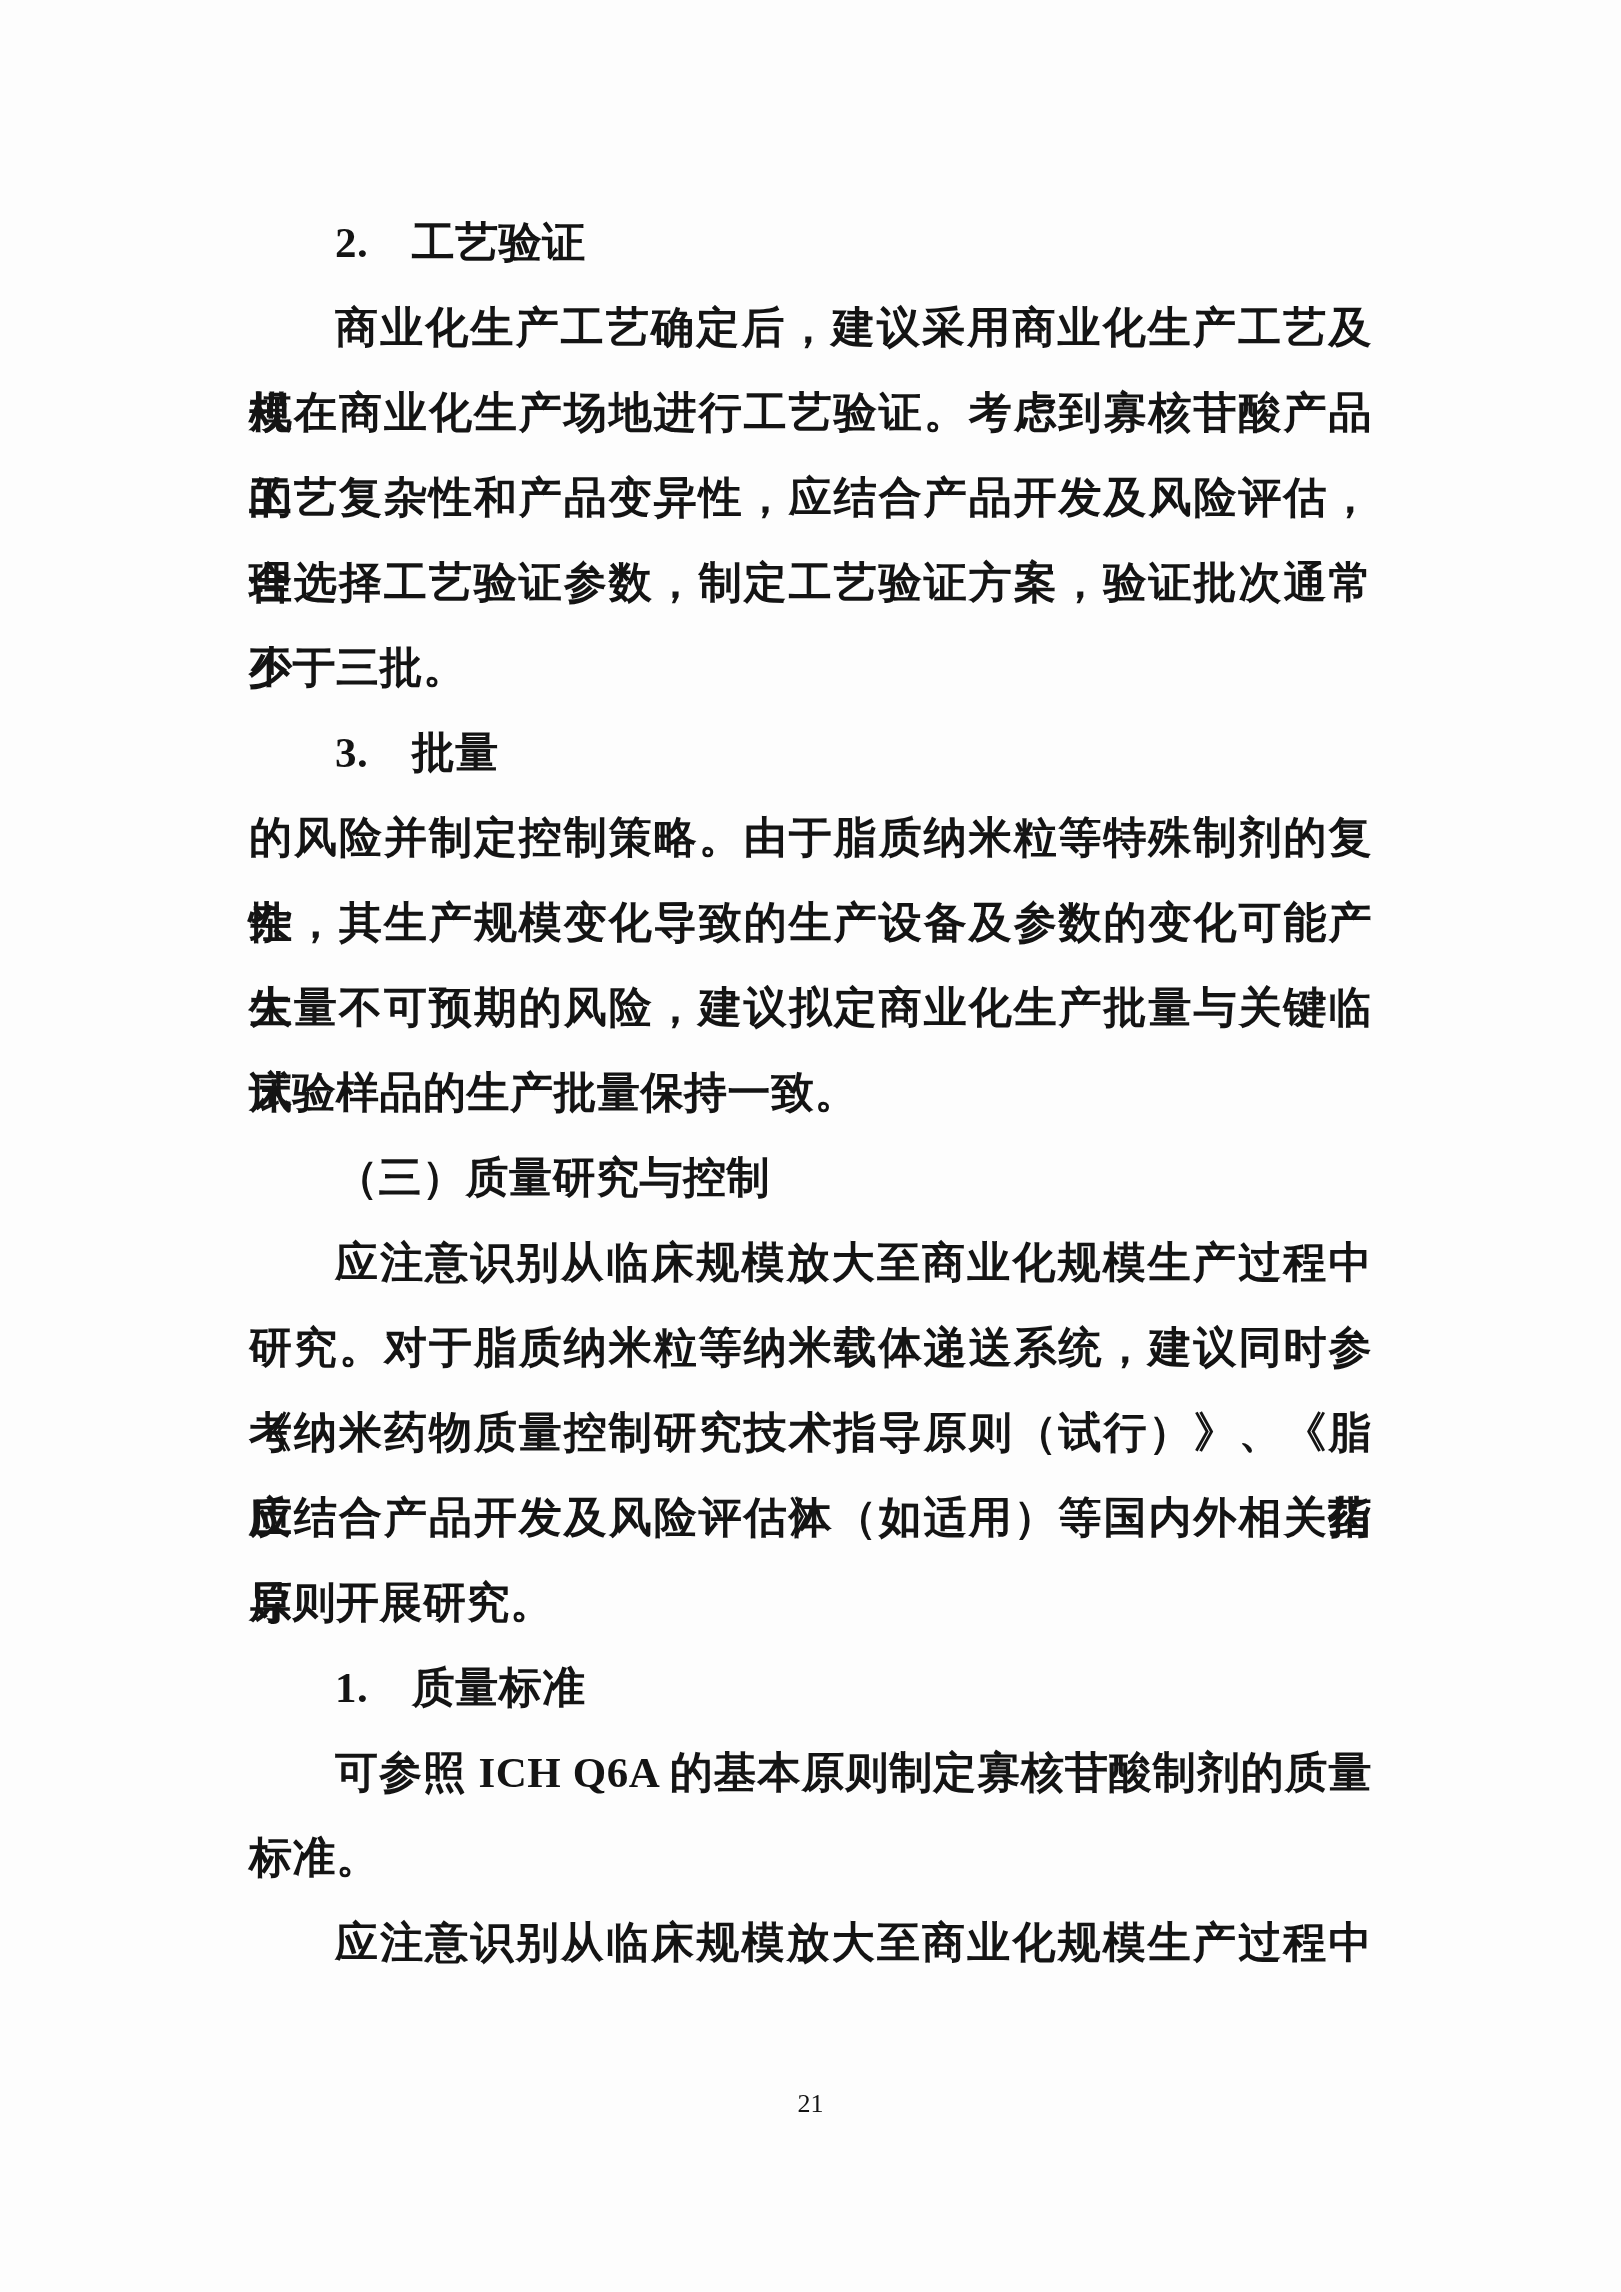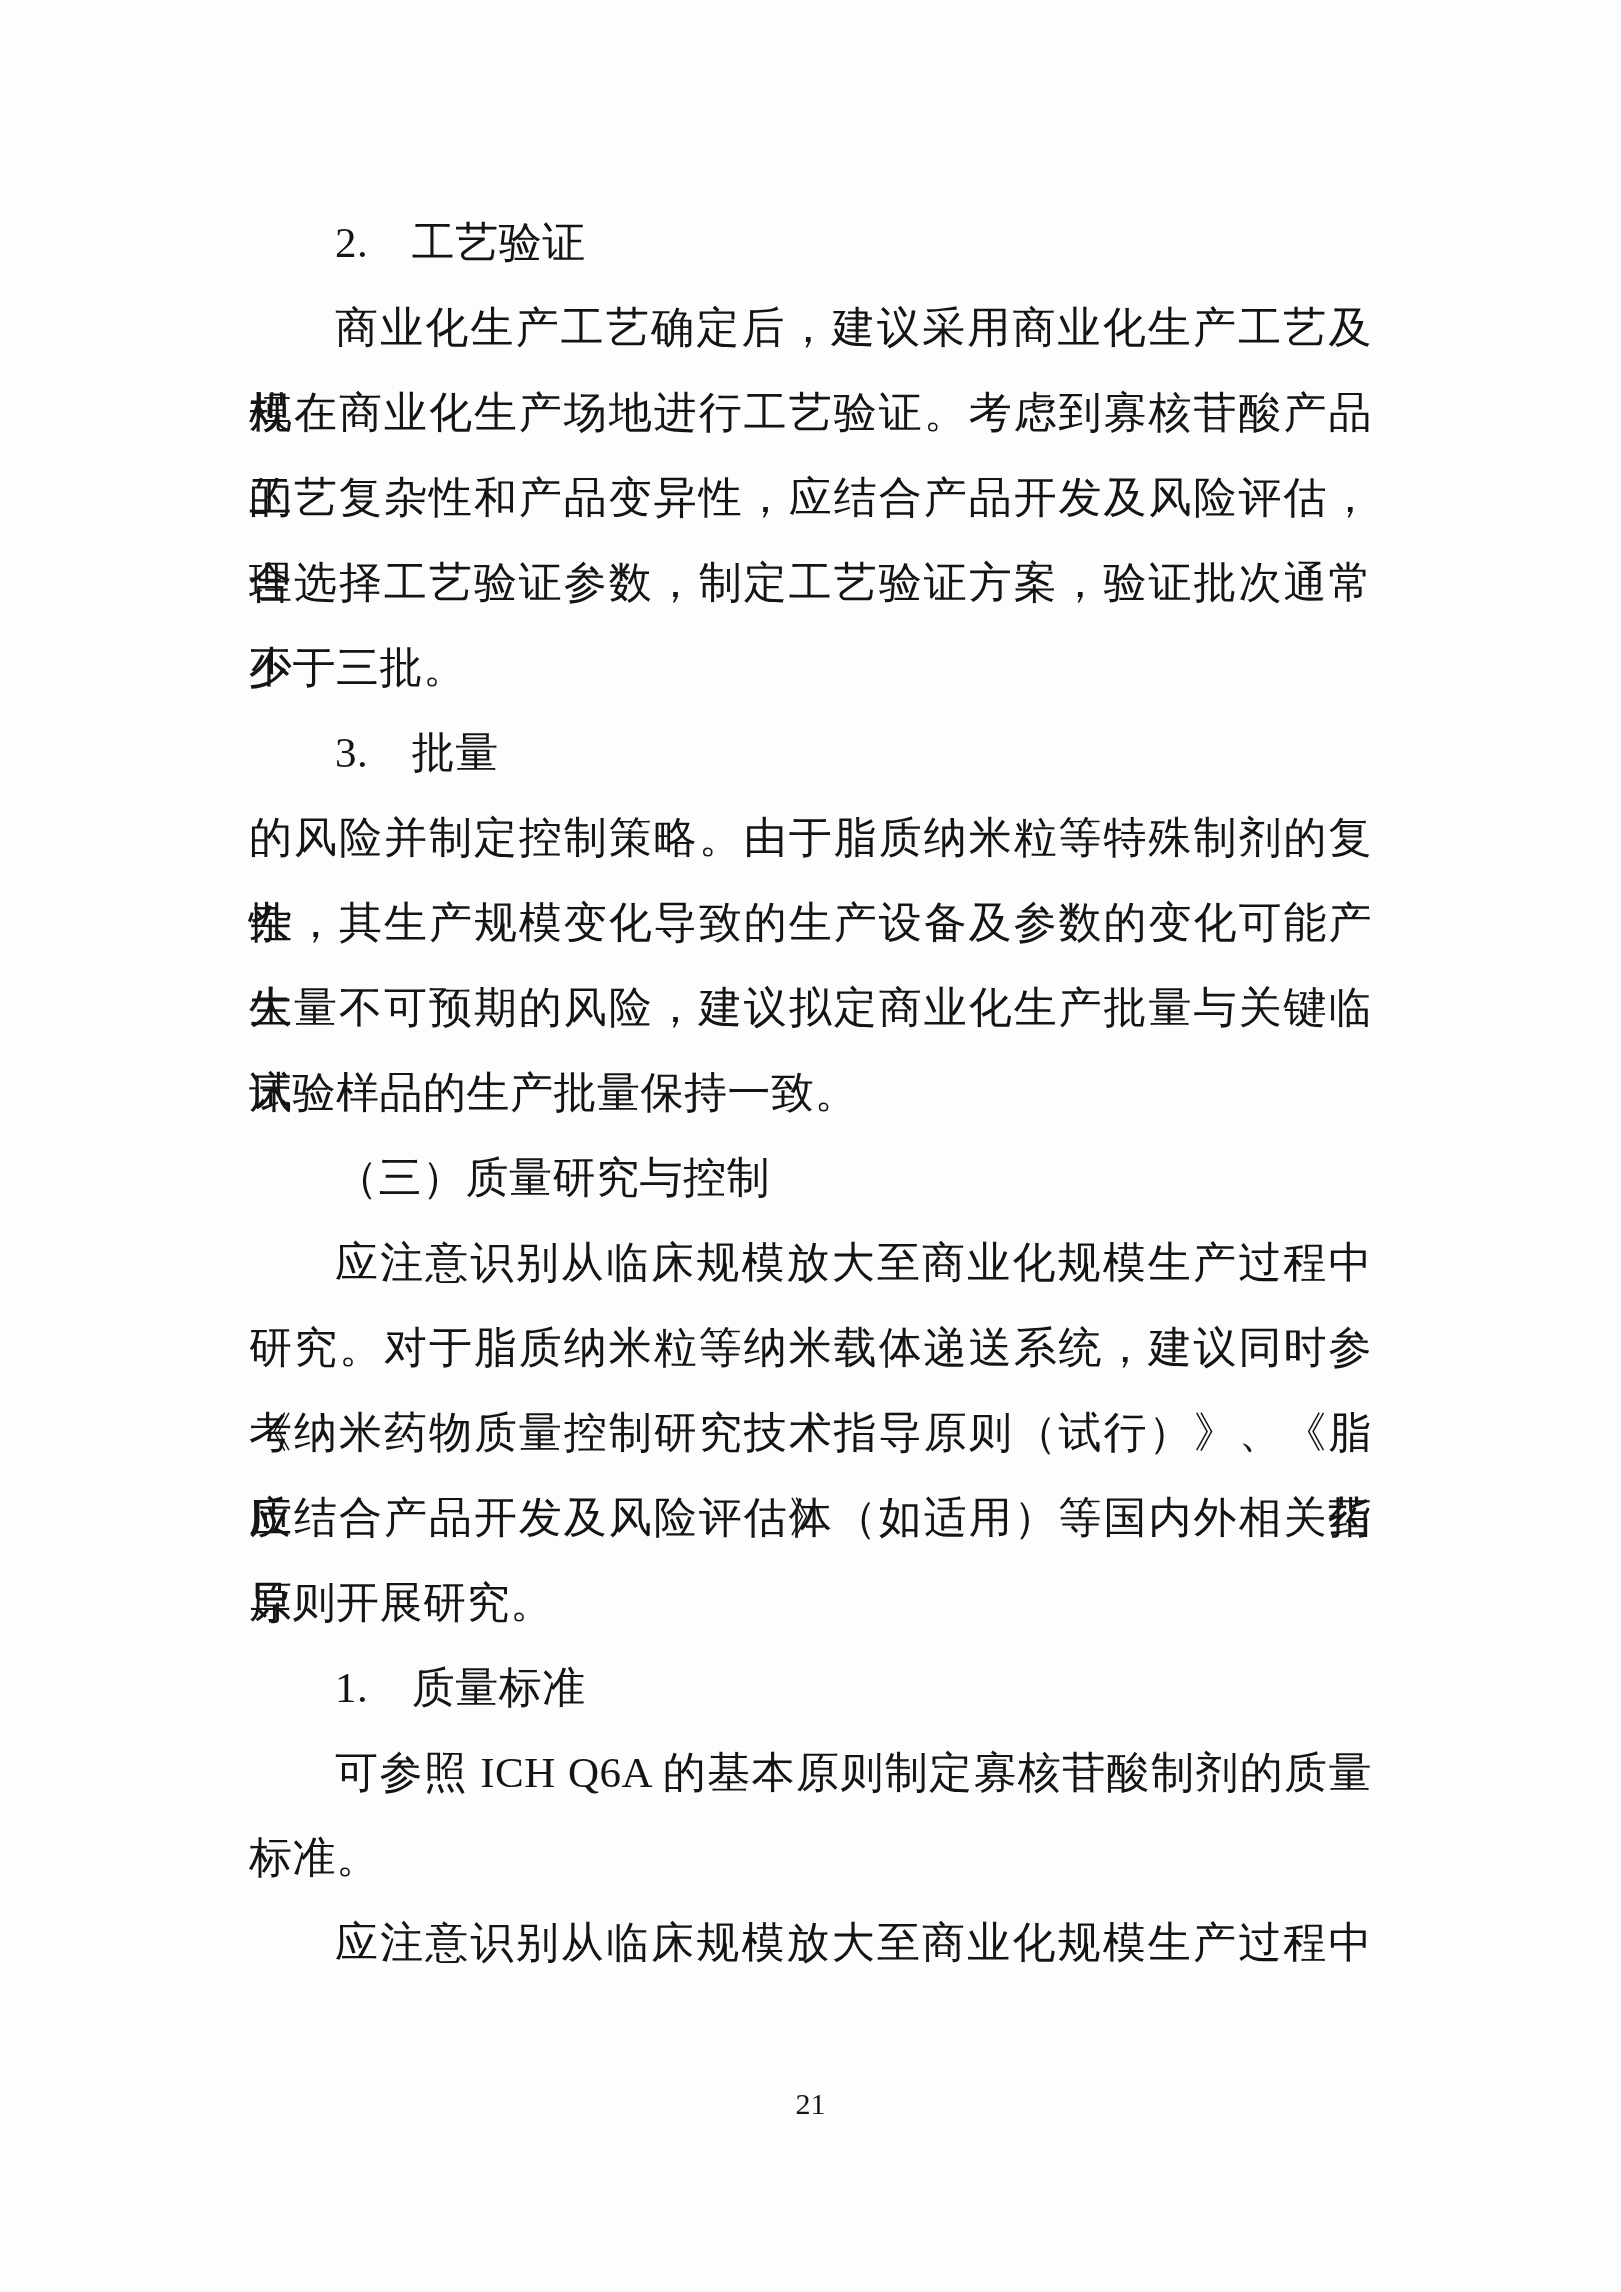--- a/index.html
+++ b/index.html
@@ -22,35 +22,36 @@
     left: 249px;
     top: 200px;
     width: 1123px;
   }
   .line {
     font-size: 43px;
     line-height: 85px;
     height: 85px;
     white-space: normal;
     letter-spacing: 0.5px;
+    font-weight: bold;
   }
   .indent {
     text-indent: 86px;
   }
   .jst {
     text-align: justify;
     text-align-last: justify;
   }
   .pagenum {
     position: absolute;
     top: 2082px;
     left: 0;
     width: 100%;
     text-align: center;
-    font-size: 30px;
+    font-size: 26px;
     line-height: 43px;
   }
 </style>
 </head>
 <body>
 
 <div class="page">
   <div class="textblock">
     <div class="line indent">2.　工艺验证</div>
     <div class="line indent jst">商业化生产工艺确定后，建议采用商业化生产工艺及规</div>

